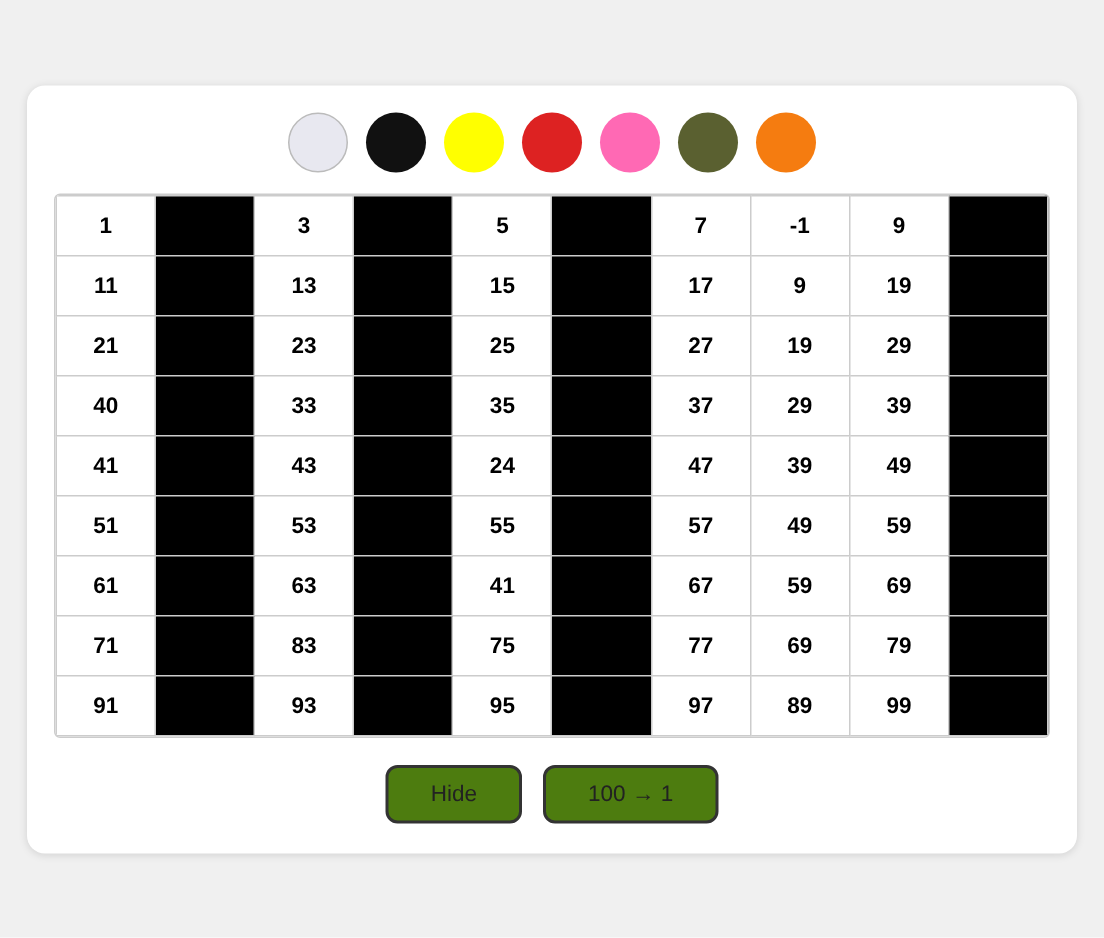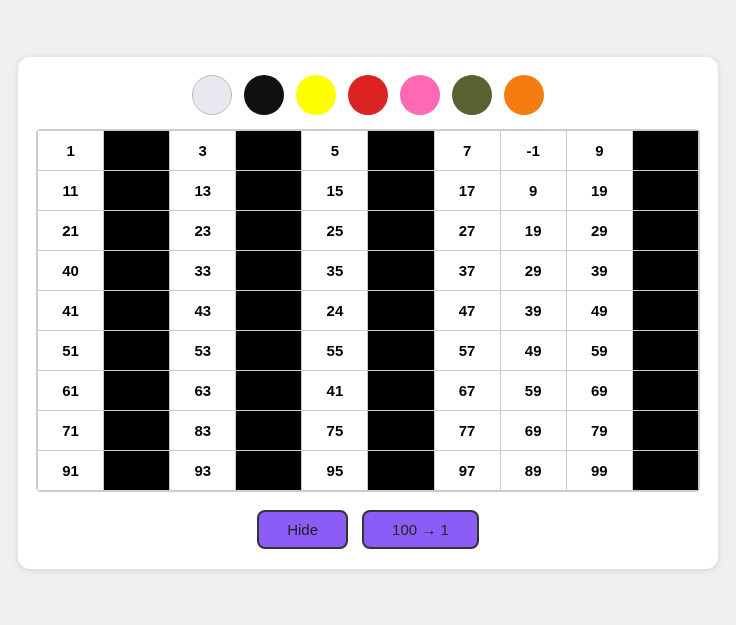--- a/index.html
+++ b/index.html
@@ -61,21 +61,21 @@
     .btn-row {
       display: flex;
       justify-content: center;
       gap: 14px;
       margin-top: 18px;
     }
     .btn {
       padding: 9px 28px;
       border: 2px solid #333;
       border-radius: 8px;
-      background: #8b5cf6;
+      background: #4d7c0f;
       font-size: 15px;
       font-weight: 500;
       cursor: pointer;
       color: #222;
     }
   </style>
 </head>
 <body>
 
 <div class="container">

